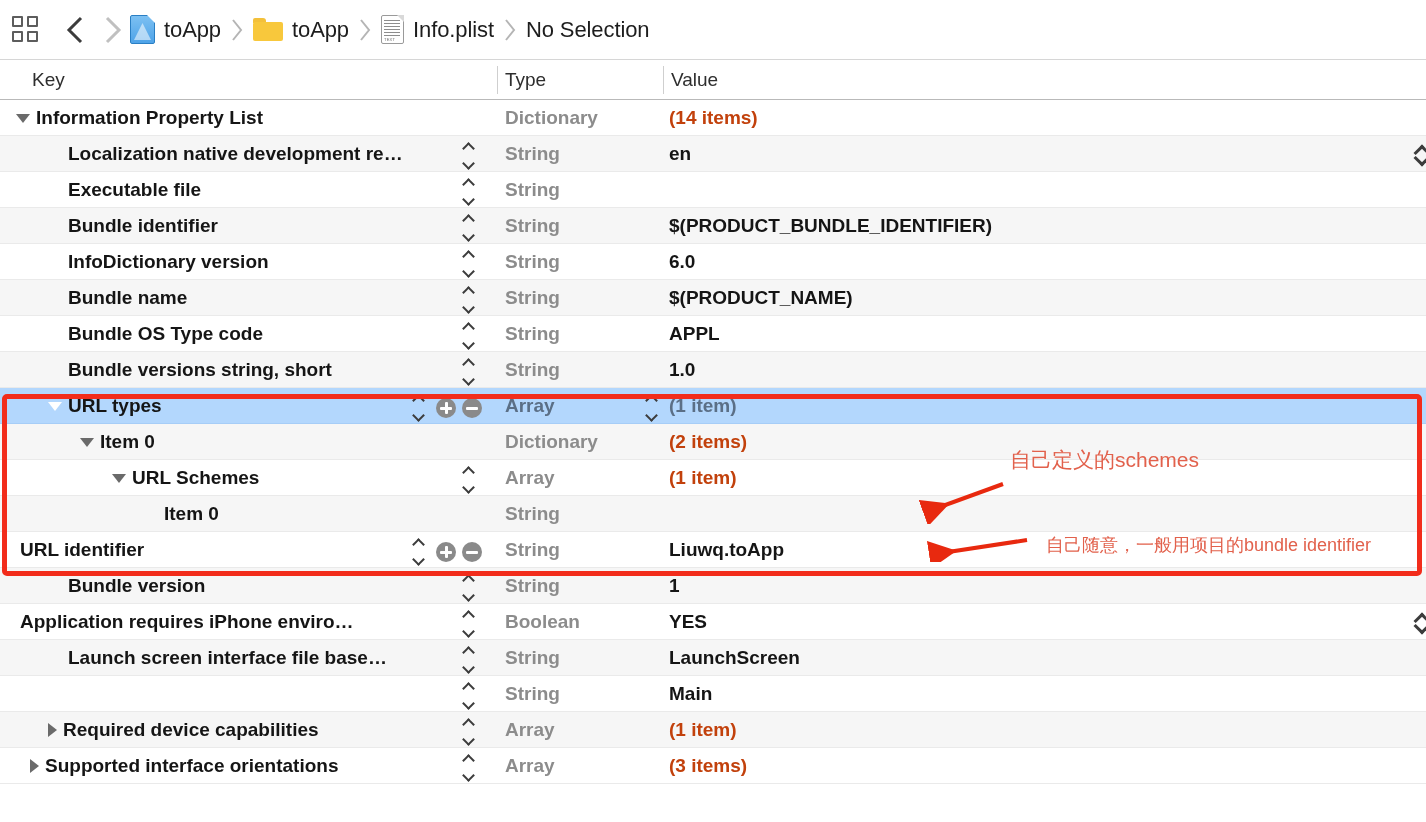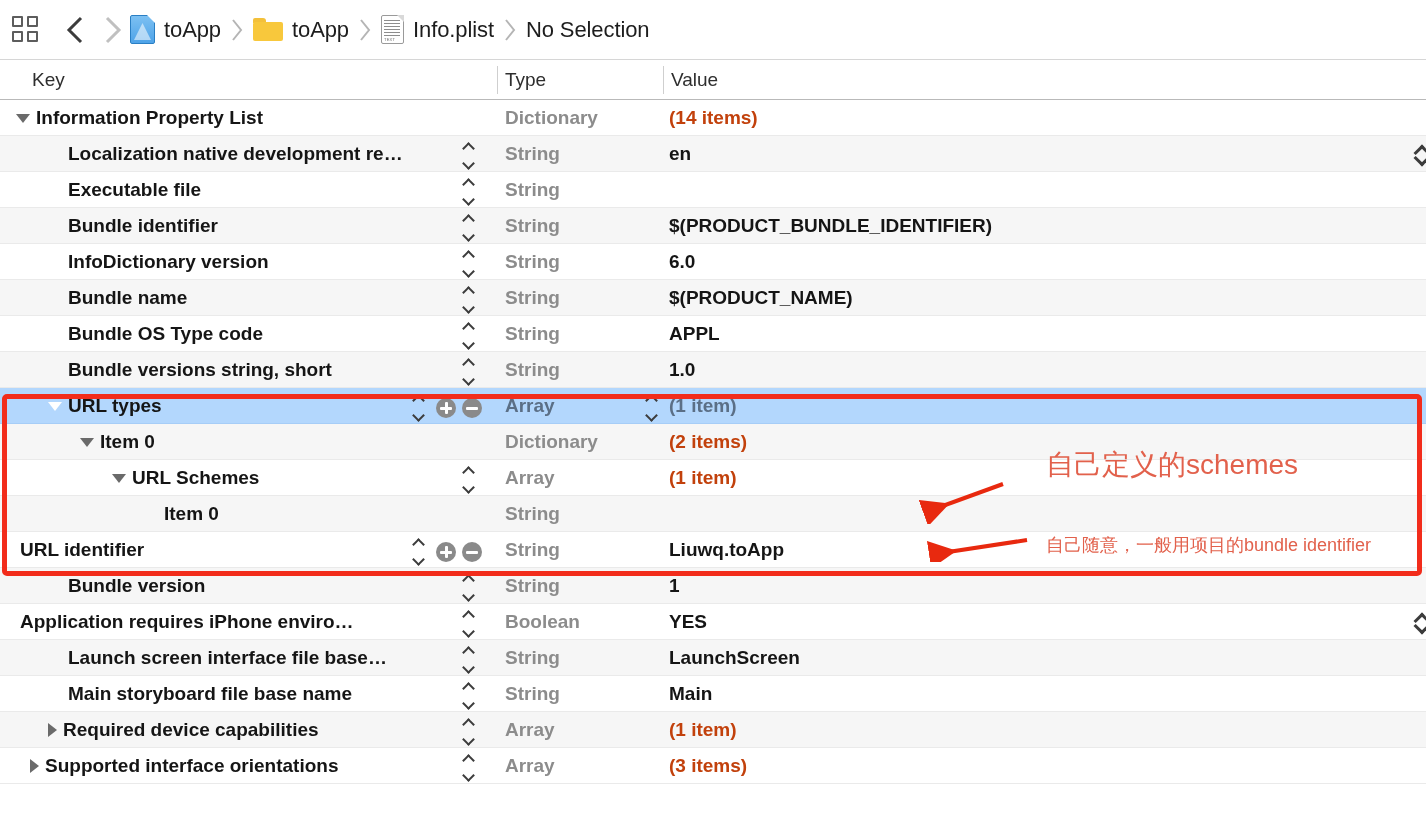--- a/index.html
+++ b/index.html
@@ -194,21 +194,21 @@
 
   
   #anno { position: absolute; left: 0; top: 0; width: 1426px; height: 822px; pointer-events: none; }
   .redbox {
     position: absolute;
     border: 5px solid #f22c1b; border-radius: 5px;
   }
   .anno-text {
     position: absolute; color: #e2614c; white-space: nowrap;
   }
-  #anno-schemes { left: 1046px; top: 446px; font-size: 28px; }
+  #anno-schemes { left: 1010px; top: 446px; font-size: 21px; }
   #anno-identifier { left: 1046px; top: 533px; font-size: 18px; }
 </style>
 </head>
 <body>
 
 <div id="jumpbar">
 
   <div class="jb-grid">
     <i></i>
     <i></i>
@@ -466,24 +466,20 @@
           <span>Launch screen interface file base…</span>
         </div>
         <div class="stepper" style="left: 460px;">
           <span class="cv"></span>
           <span class="cv dn"></span>
         </div>
         <div class="c-type">String</div>
         <div class="c-val">LaunchScreen</div>
       </div>
       <div class="row">
-        <div class="c-key" style="padding-left: 48px;">
-          <span class="tri blank"></span>
-          <span>Main storyboard file base name</span>
-        </div>
         <div class="stepper" style="left: 460px;">
           <span class="cv"></span>
           <span class="cv dn"></span>
         </div>
         <div class="c-type">String</div>
         <div class="c-val">Main</div>
       </div>
       <div class="row alt">
         <div class="c-key" style="padding-left: 48px;">
           <span class="tri right"></span>

